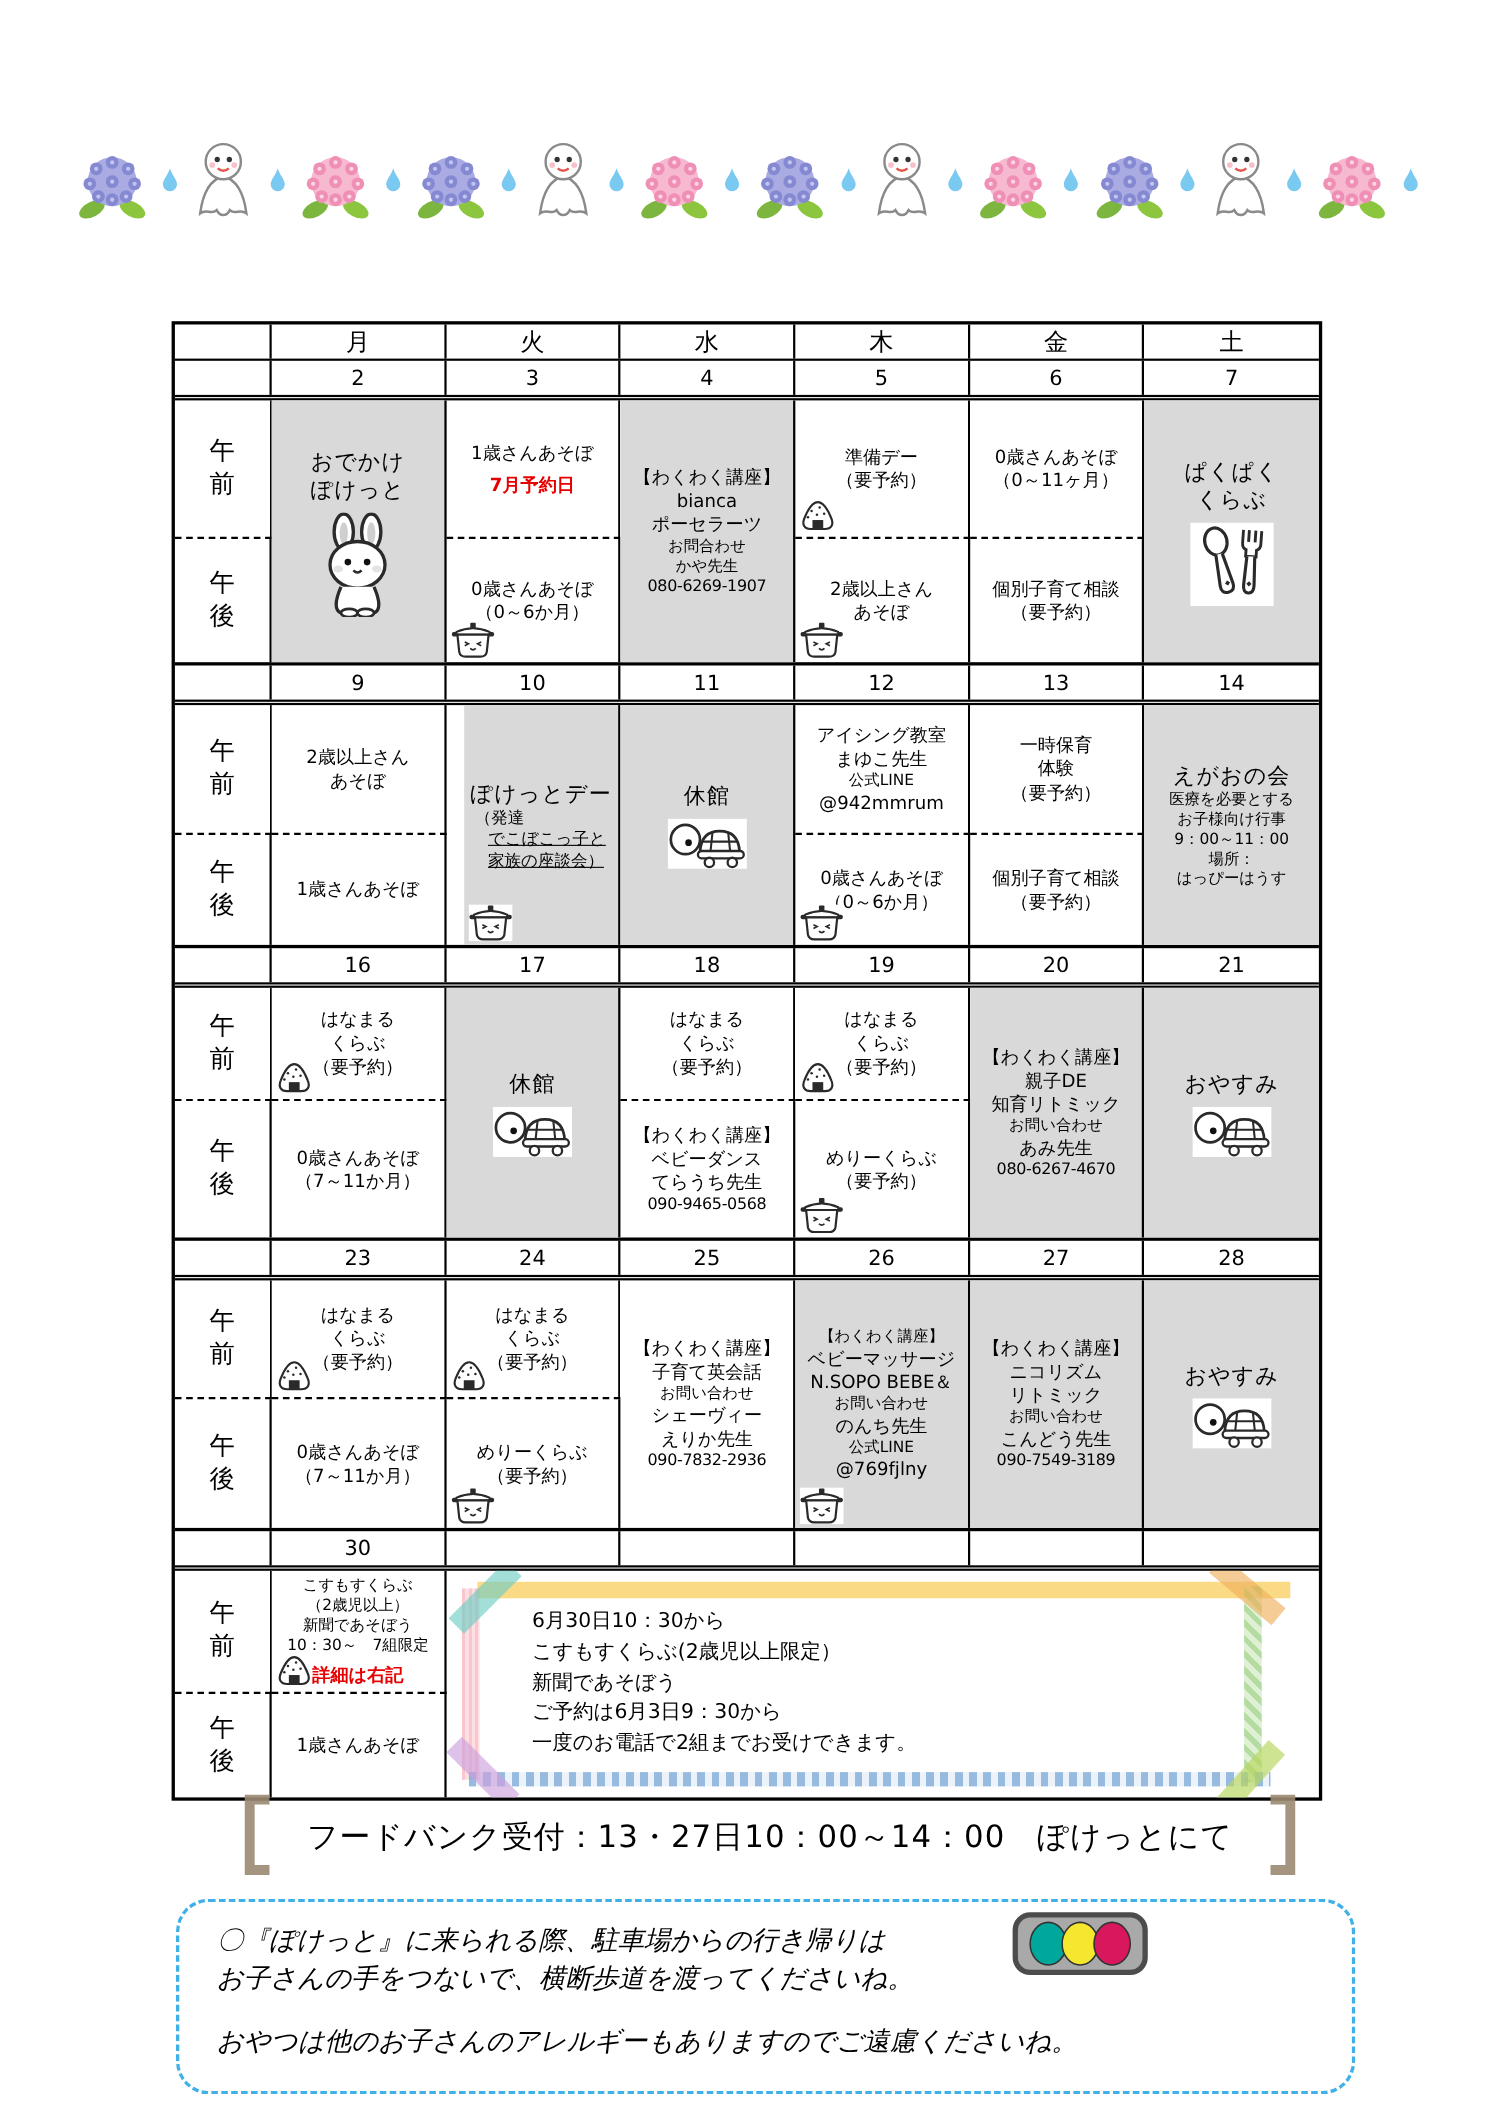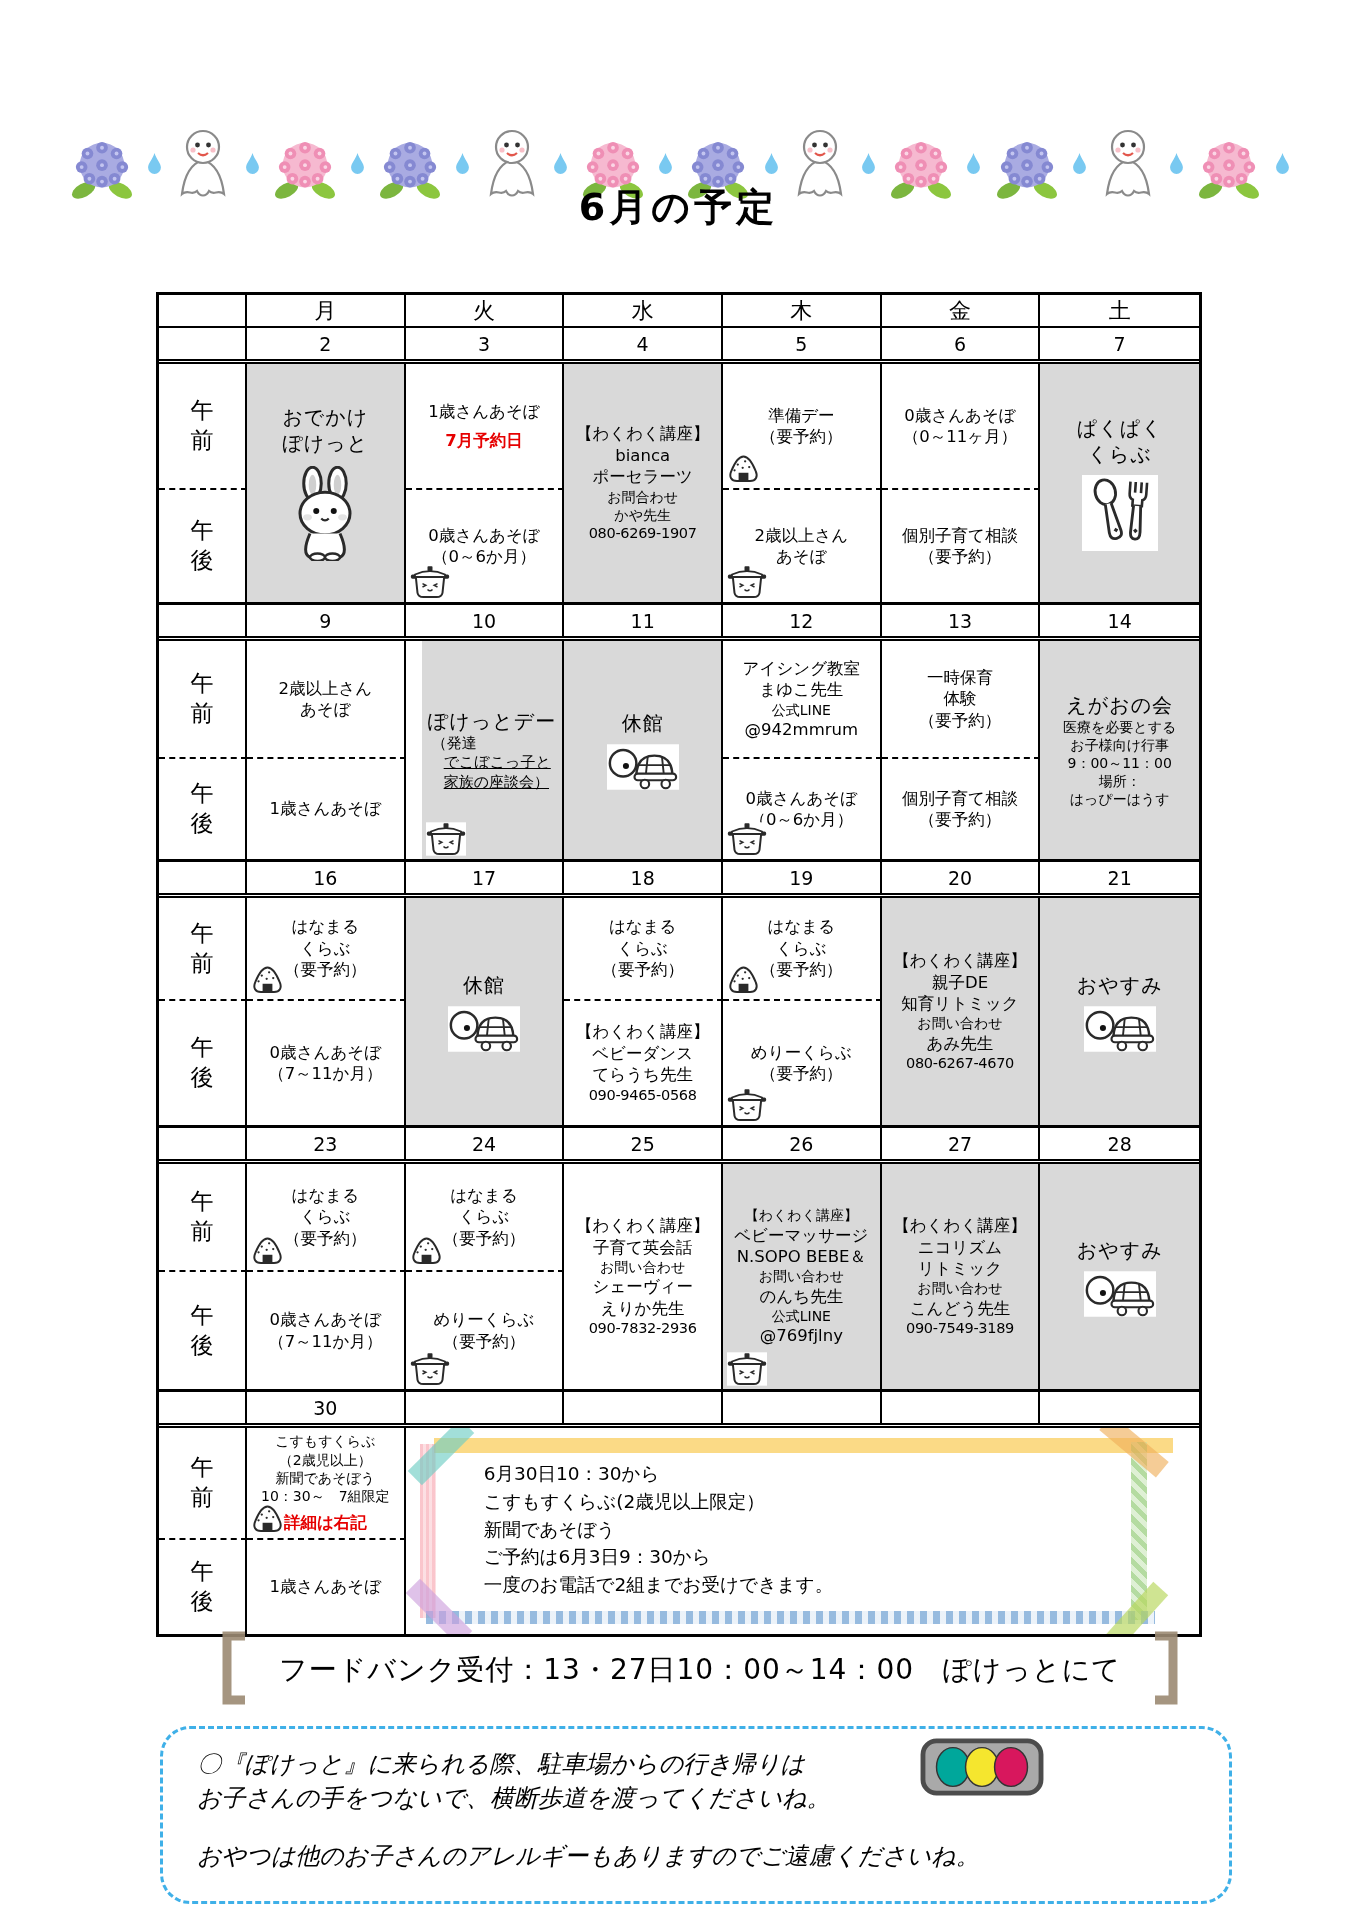--- a/index.html
+++ b/index.html
@@ -364,21 +364,20 @@
             <circle cx="46" cy="42" r="2"></circle>
             <circle cx="33" cy="28" r="2"></circle>
             <circle cx="33" cy="45" r="2"></circle>
           </g>
         </svg></span>
       <span class="drop"><svg width="15" height="22" viewBox="0 0 16 24">
           <path d="M8 1 C10 8 15 12 15 17 A7 7 0 1 1 1 17 C1 12 6 8 8 1 Z" fill="#79c9f1"></path>
         </svg></span>
     </div>
 
-  <h1 class="title">6月の予定</h1>
 
   <div class="cal" id="cal">
       <div class="grid hdr">
         <div class="hc"></div>
         <div class="hc">月</div>
         <div class="hc">火</div>
         <div class="hc">水</div>
         <div class="hc">木</div>
         <div class="hc">金</div>
         <div class="hc">土</div>
@@ -388,21 +387,21 @@
         <div class="dc">2</div>
         <div class="dc">3</div>
         <div class="dc">4</div>
         <div class="dc">5</div>
         <div class="dc">6</div>
         <div class="dc">7</div>
       </div>
       <div class="grid wb" style="grid-template-rows: 126px 112px;">
         <div class="cell plabel am" style="grid-area: 1 / 1;">午<br>前</div>
         <div class="cell plabel" style="grid-area: 2 / 1;">午<br>後</div>
-        <div class="cell day-cell gray" style="grid-area: 1 / 2 / span 2; font-family: Liberation Mono, monospace;">
+        <div class="cell day-cell gray" style="grid-area: 1 / 2 / span 2;">
           <div class="ln lg">おでかけ</div>
           <div class="ln lg">ぽけっと</div>
           <span class="icon below"><svg width="80" height="95" viewBox="0 0 64 76">
               <ellipse cx="22" cy="14" rx="7" ry="13" fill="#fff" stroke="#2a2a2a" stroke-width="2.4"></ellipse>
               <ellipse cx="42" cy="14" rx="7" ry="13" fill="#fff" stroke="#2a2a2a" stroke-width="2.4"></ellipse>
               <ellipse cx="22" cy="15" rx="3" ry="8" fill="#cfcfcf"></ellipse>
               <ellipse cx="42" cy="15" rx="3" ry="8" fill="#cfcfcf"></ellipse>
               <ellipse cx="32" cy="38" rx="20" ry="17" fill="#fff" stroke="#2a2a2a" stroke-width="2.4"></ellipse>
               <circle cx="25" cy="36" r="2.4" fill="#111"></circle>
               <circle cx="39" cy="36" r="2.4" fill="#111"></circle>

